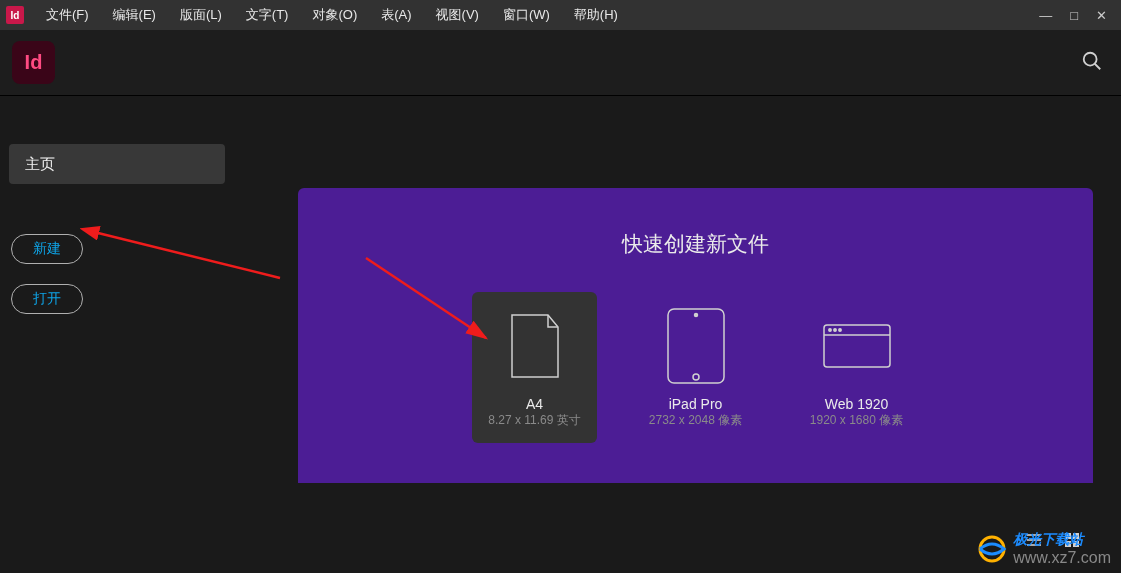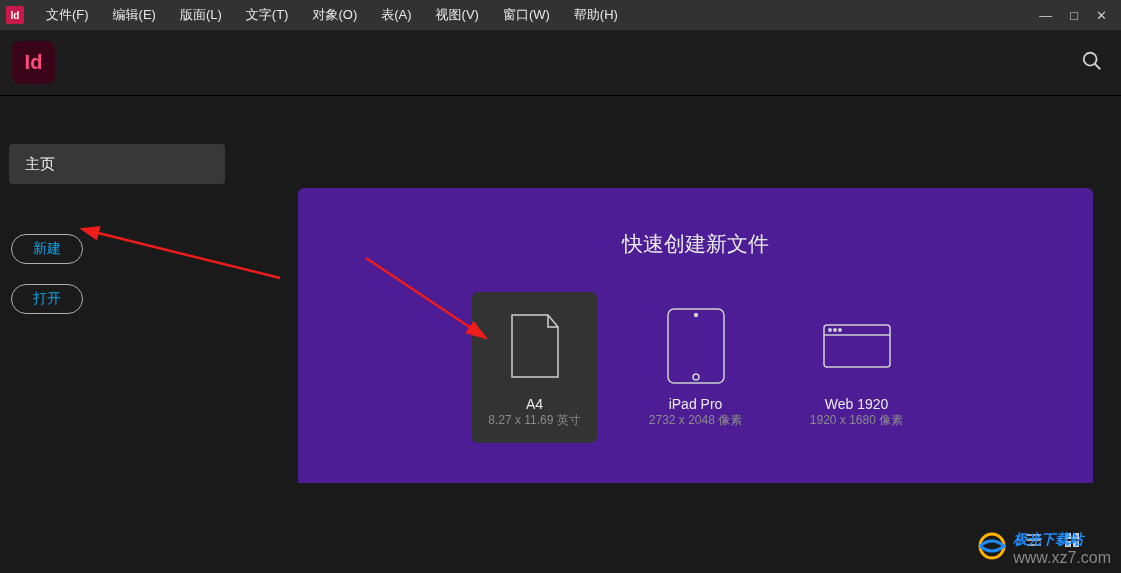--- a/index.html
+++ b/index.html
@@ -158,21 +158,21 @@
   margin-left: 4px;
 }
 
 
 .arrow-svg { position: absolute; pointer-events: none; }
 
 
 .watermark {
   position: absolute;
   right: 10px; bottom: 6px;
-  display: flex; align-items: flex-start; gap: 6px;
+  display: flex; align-items: center; gap: 6px;
   color: #4aafff;
   font-size: 14px;
   font-style: italic;
   font-weight: bold;
 }
 .watermark .globe {
   width: 30px; height: 30px;
   position: relative;
 }
 

